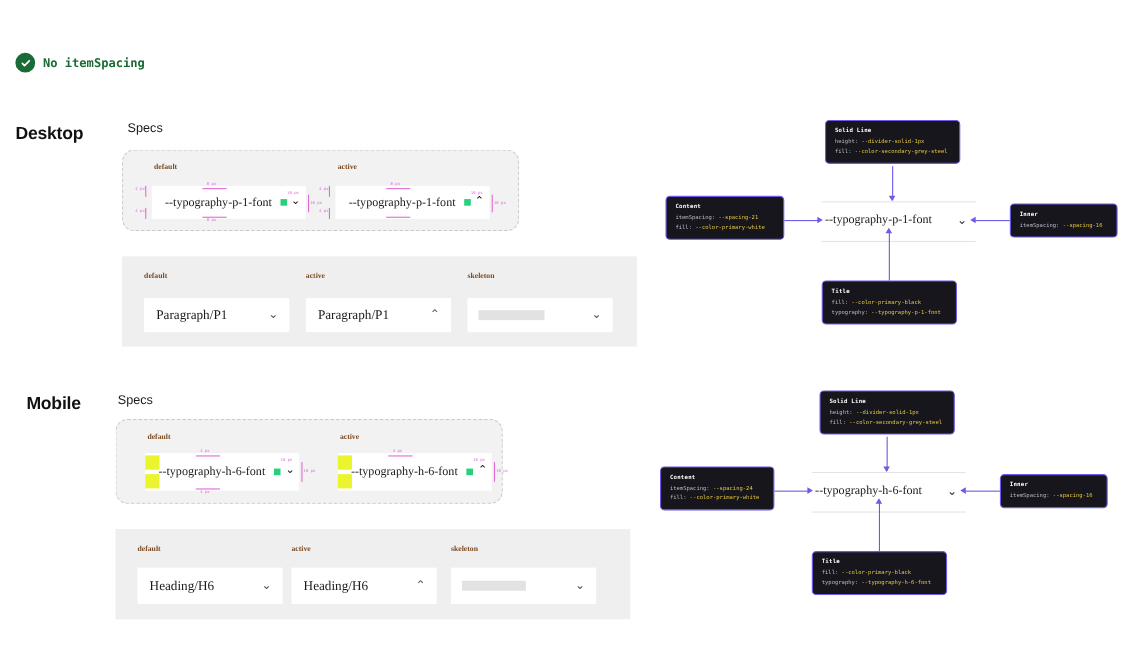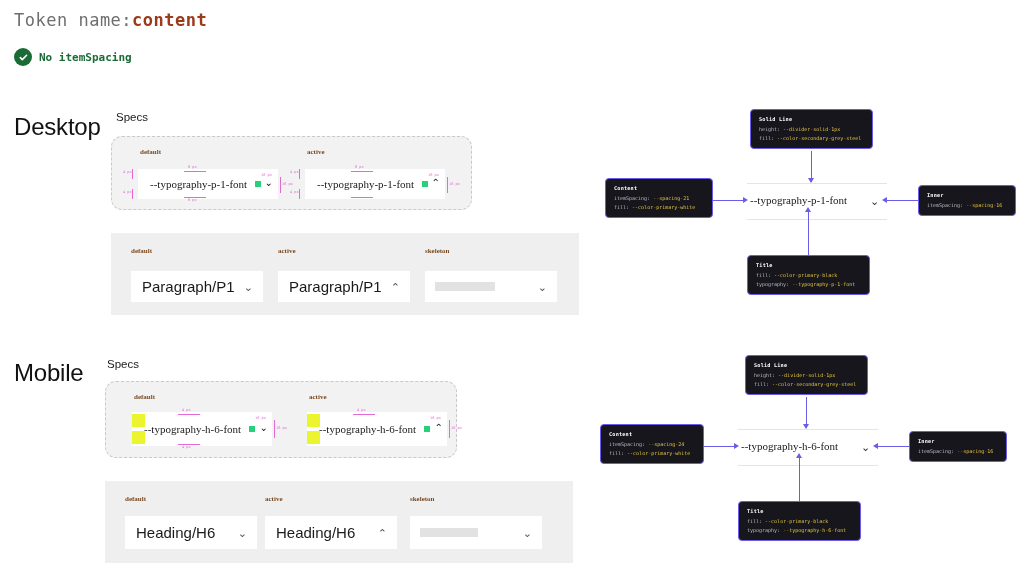--- a/index.html
+++ b/index.html
@@ -30,21 +30,21 @@
   }
   .diff-badge .circle svg { display: block; }
   .diff-badge .txt {
     font-family: "DejaVu Sans Mono", monospace;
     font-size: 11px; font-weight: bold; color: #1a6b36;
   }
 
   
   .section-title {
     position: absolute;
-    font-size: 24px; font-weight: normal; color: #111;
+    font-size: 16px; font-weight: bold; color: #111;
     letter-spacing: -.2px;
   }
   .specs-label {
     position: absolute;
     font-size: 11.5px; color: #1a1a1a;
   }
 
   
   .specs-card {
     position: absolute;
@@ -91,22 +91,22 @@
   .selects-card { position: absolute; background: #efefef; }
   .sel-label {
     position: absolute; font-size: 7px; color: #7a4a20; font-weight: bold;
     font-family: "Liberation Serif", serif;
   }
   .sel-box {
     position: absolute; background: #ffffff;
     display: flex; align-items: center;
   }
   .sel-box .val {
-    font-family: Liberation Sans, sans-serif;
-    font-size: 15px; color: #1a1a1a; margin-left: 11px;
+    font-family: Liberation Serif, serif;
+    font-size: 12px; color: #1a1a1a; margin-left: 11px;
   }
   .sel-box .caret {
     position: absolute; right: 10px; top: 50%; transform: translateY(-50%);
     color: #555; font-size: 11px; line-height: 1;
   }
   .skel-bar { position: absolute; height: 9px; background: #e2e2e2; }
 
   
   .diagram { position: absolute; }
   .node {
@@ -137,21 +137,20 @@
   .arrow-left { border-top: 3.4px solid transparent; border-bottom: 3.4px solid transparent; border-right: 5px solid #6b5ce7; }
   .chev-center {
     position: absolute; font-size: 11px; color: #333; line-height: 1;
   }
 </style>
 </head>
 <body>
 
 <div class="page">
 
-  <div class="token-title"><span>Token name:</span><b>content</b></div>
 
   <div class="diff-badge">
     <span class="circle">
       <svg width="11" height="11" viewBox="0 0 11 11">
           <path d="M2.3 5.6 L4.3 7.6 L8.6 3.3" stroke="#ffffff" stroke-width="1.6" fill="none" stroke-linecap="round" stroke-linejoin="round"></path>
         </svg>
     </span>
     <span class="txt">No itemSpacing</span>
   </div>
 
@@ -249,21 +248,21 @@
 
     <div class="node" style="left:152px; top:150px; width:123px;">
       <div class="n-title">Title</div>
       <div class="n-row"><span>fill:</span> <span class="v">--color-primary-black</span></div>
       <div class="n-row"><span>typography:</span> <span class="v">--typography-p-1-font</span></div>
     </div>
     <div class="conn conn-v" style="left:213px; top:106px; height:44px;"></div>
     <div class="arrow arrow-up" style="left:210px; top:102px;"></div>
   </div>
 
-  <div class="section-title" style="left:14px; top:359px;">Mobile</div>
+  <div class="section-title" style="left:24px; top:359px;">Mobile</div>
   <div class="specs-label" style="left:107px; top:358px;">Specs</div>
 
   <div class="specs-card" style="left:105px; top:381px; width:352px; height:77px;">
     <div class="specs-col-label" style="left:28px; top:11px;">default</div>
     <div class="specs-col-label" style="left:203px; top:11px;">active</div>
 
     <div class="spec-field" style="left:26px; top:30px; width:140px; height:34px;">
       <span class="hl" style="left:0; top:2px;"></span>
       <span class="hl" style="left:0; bottom:2px;"></span>
       <span class="ftext">--typography-h-6-font</span>

